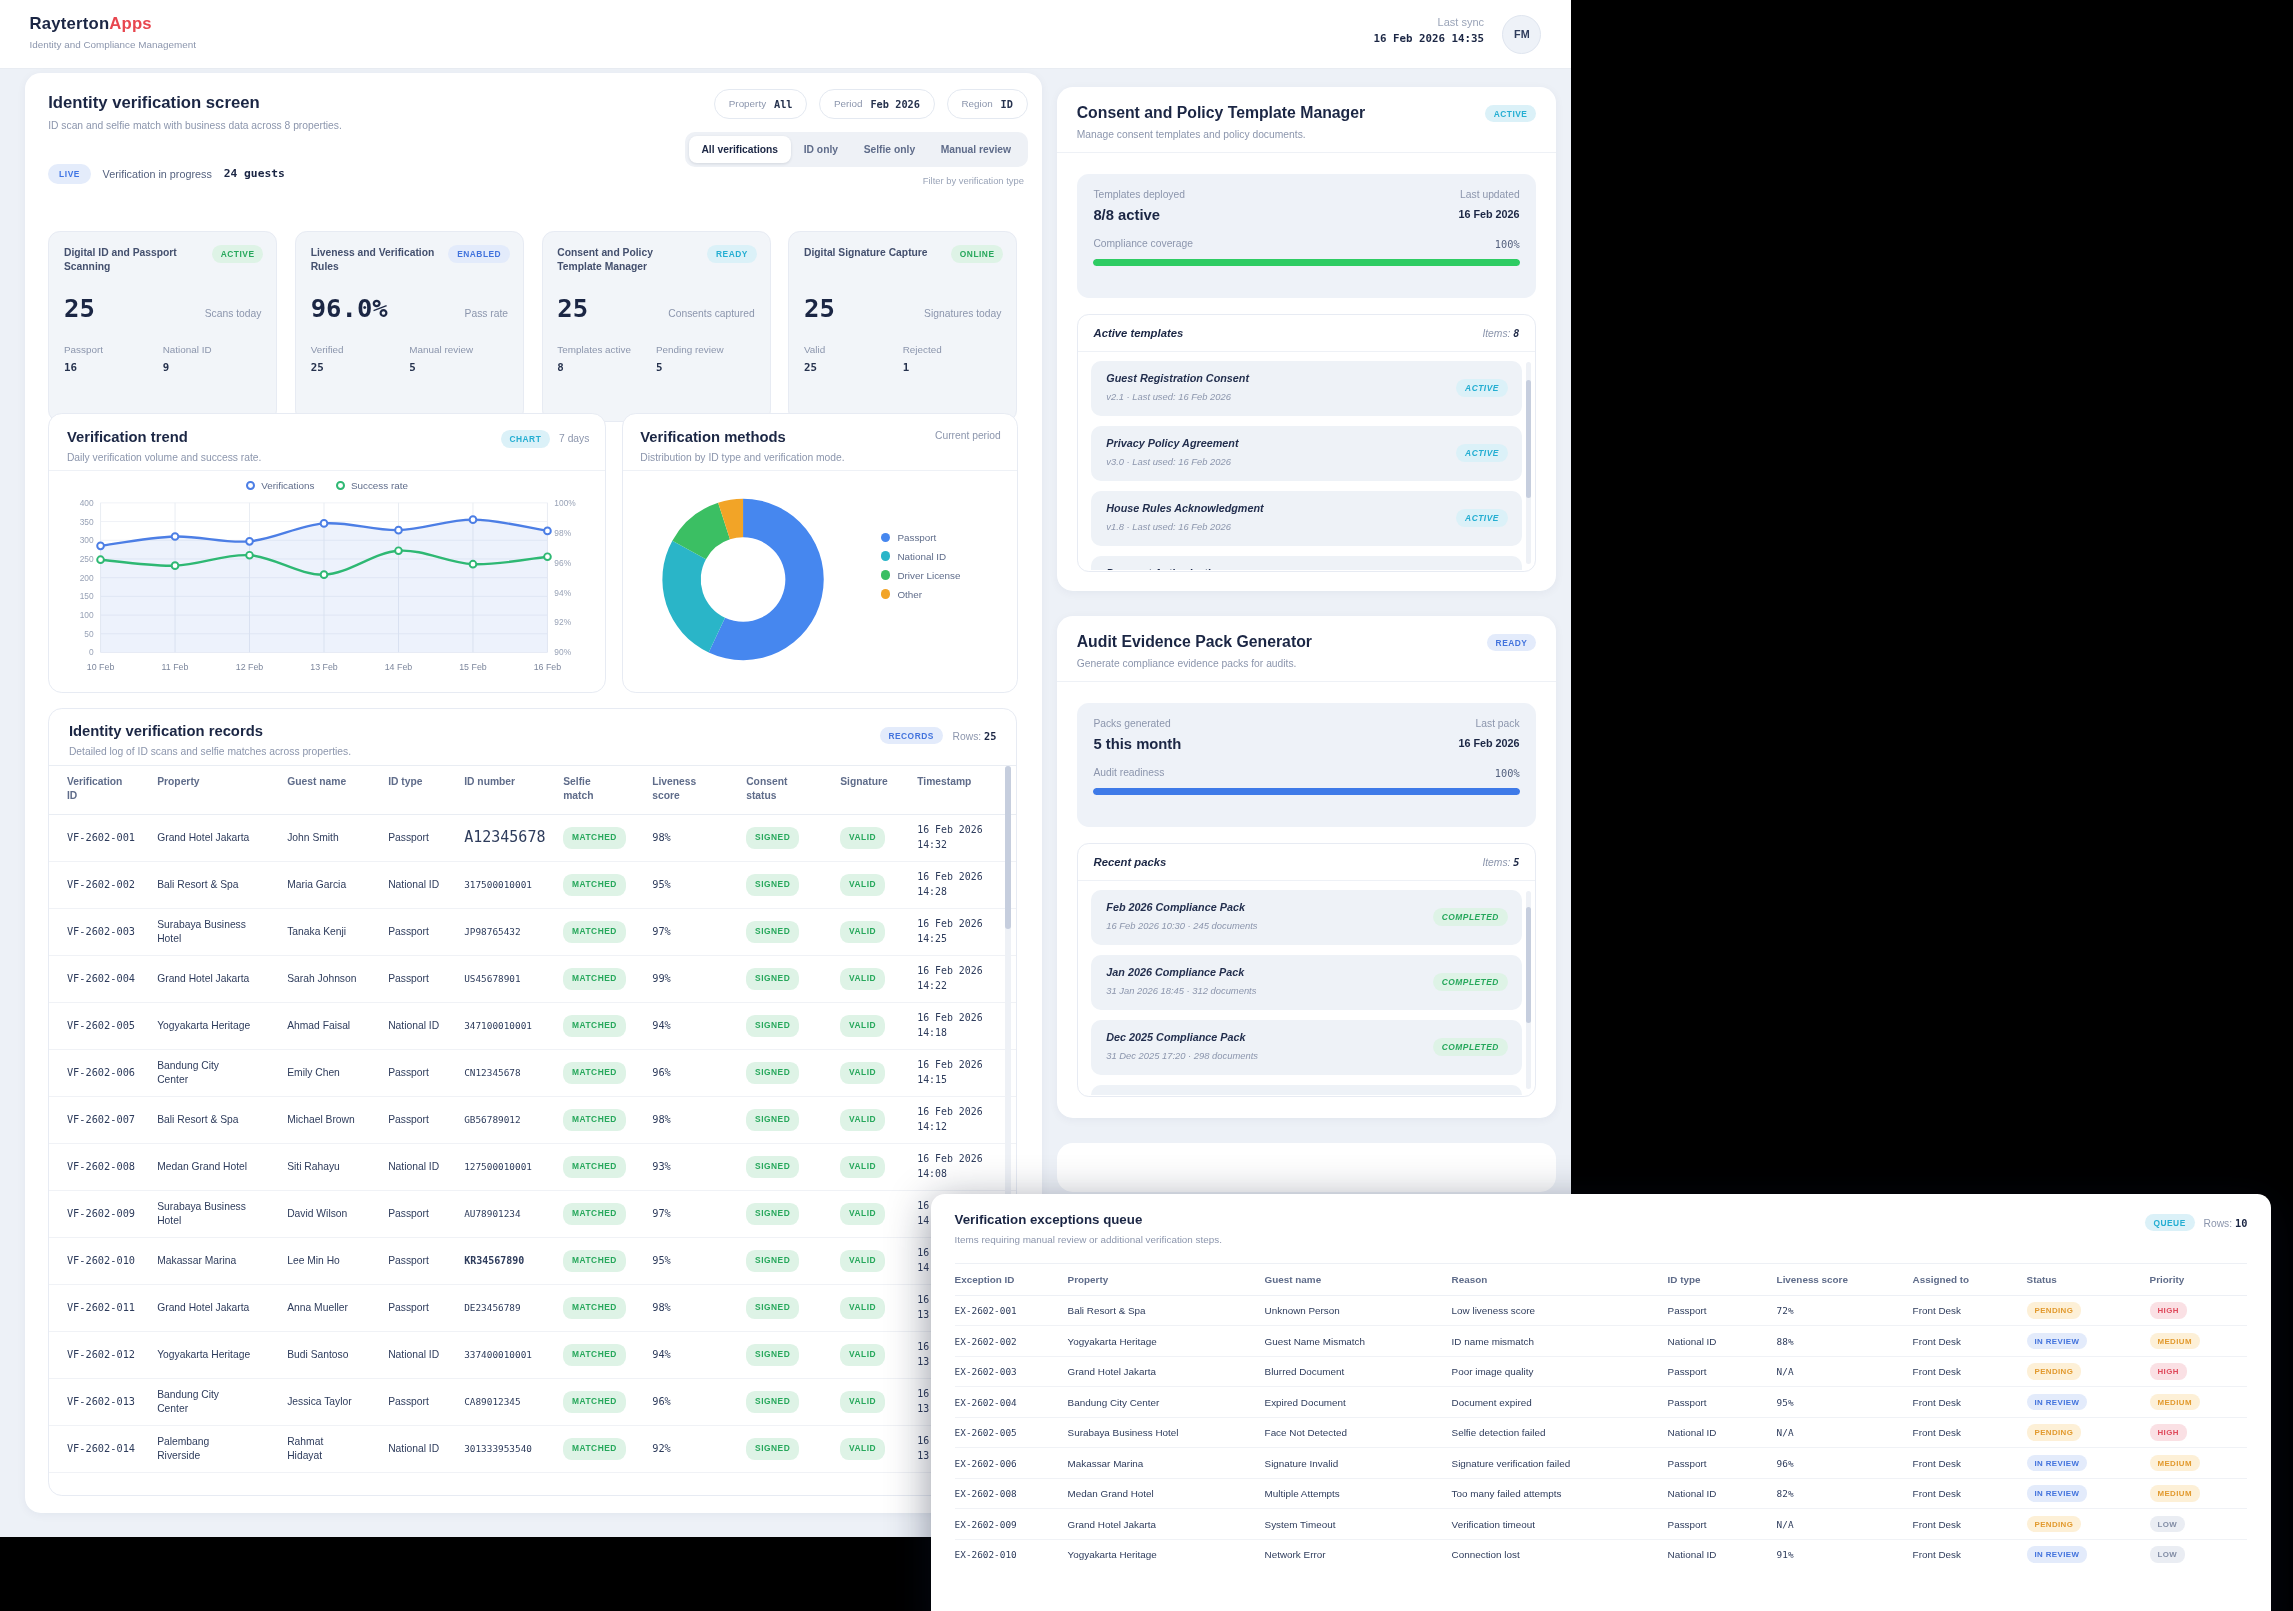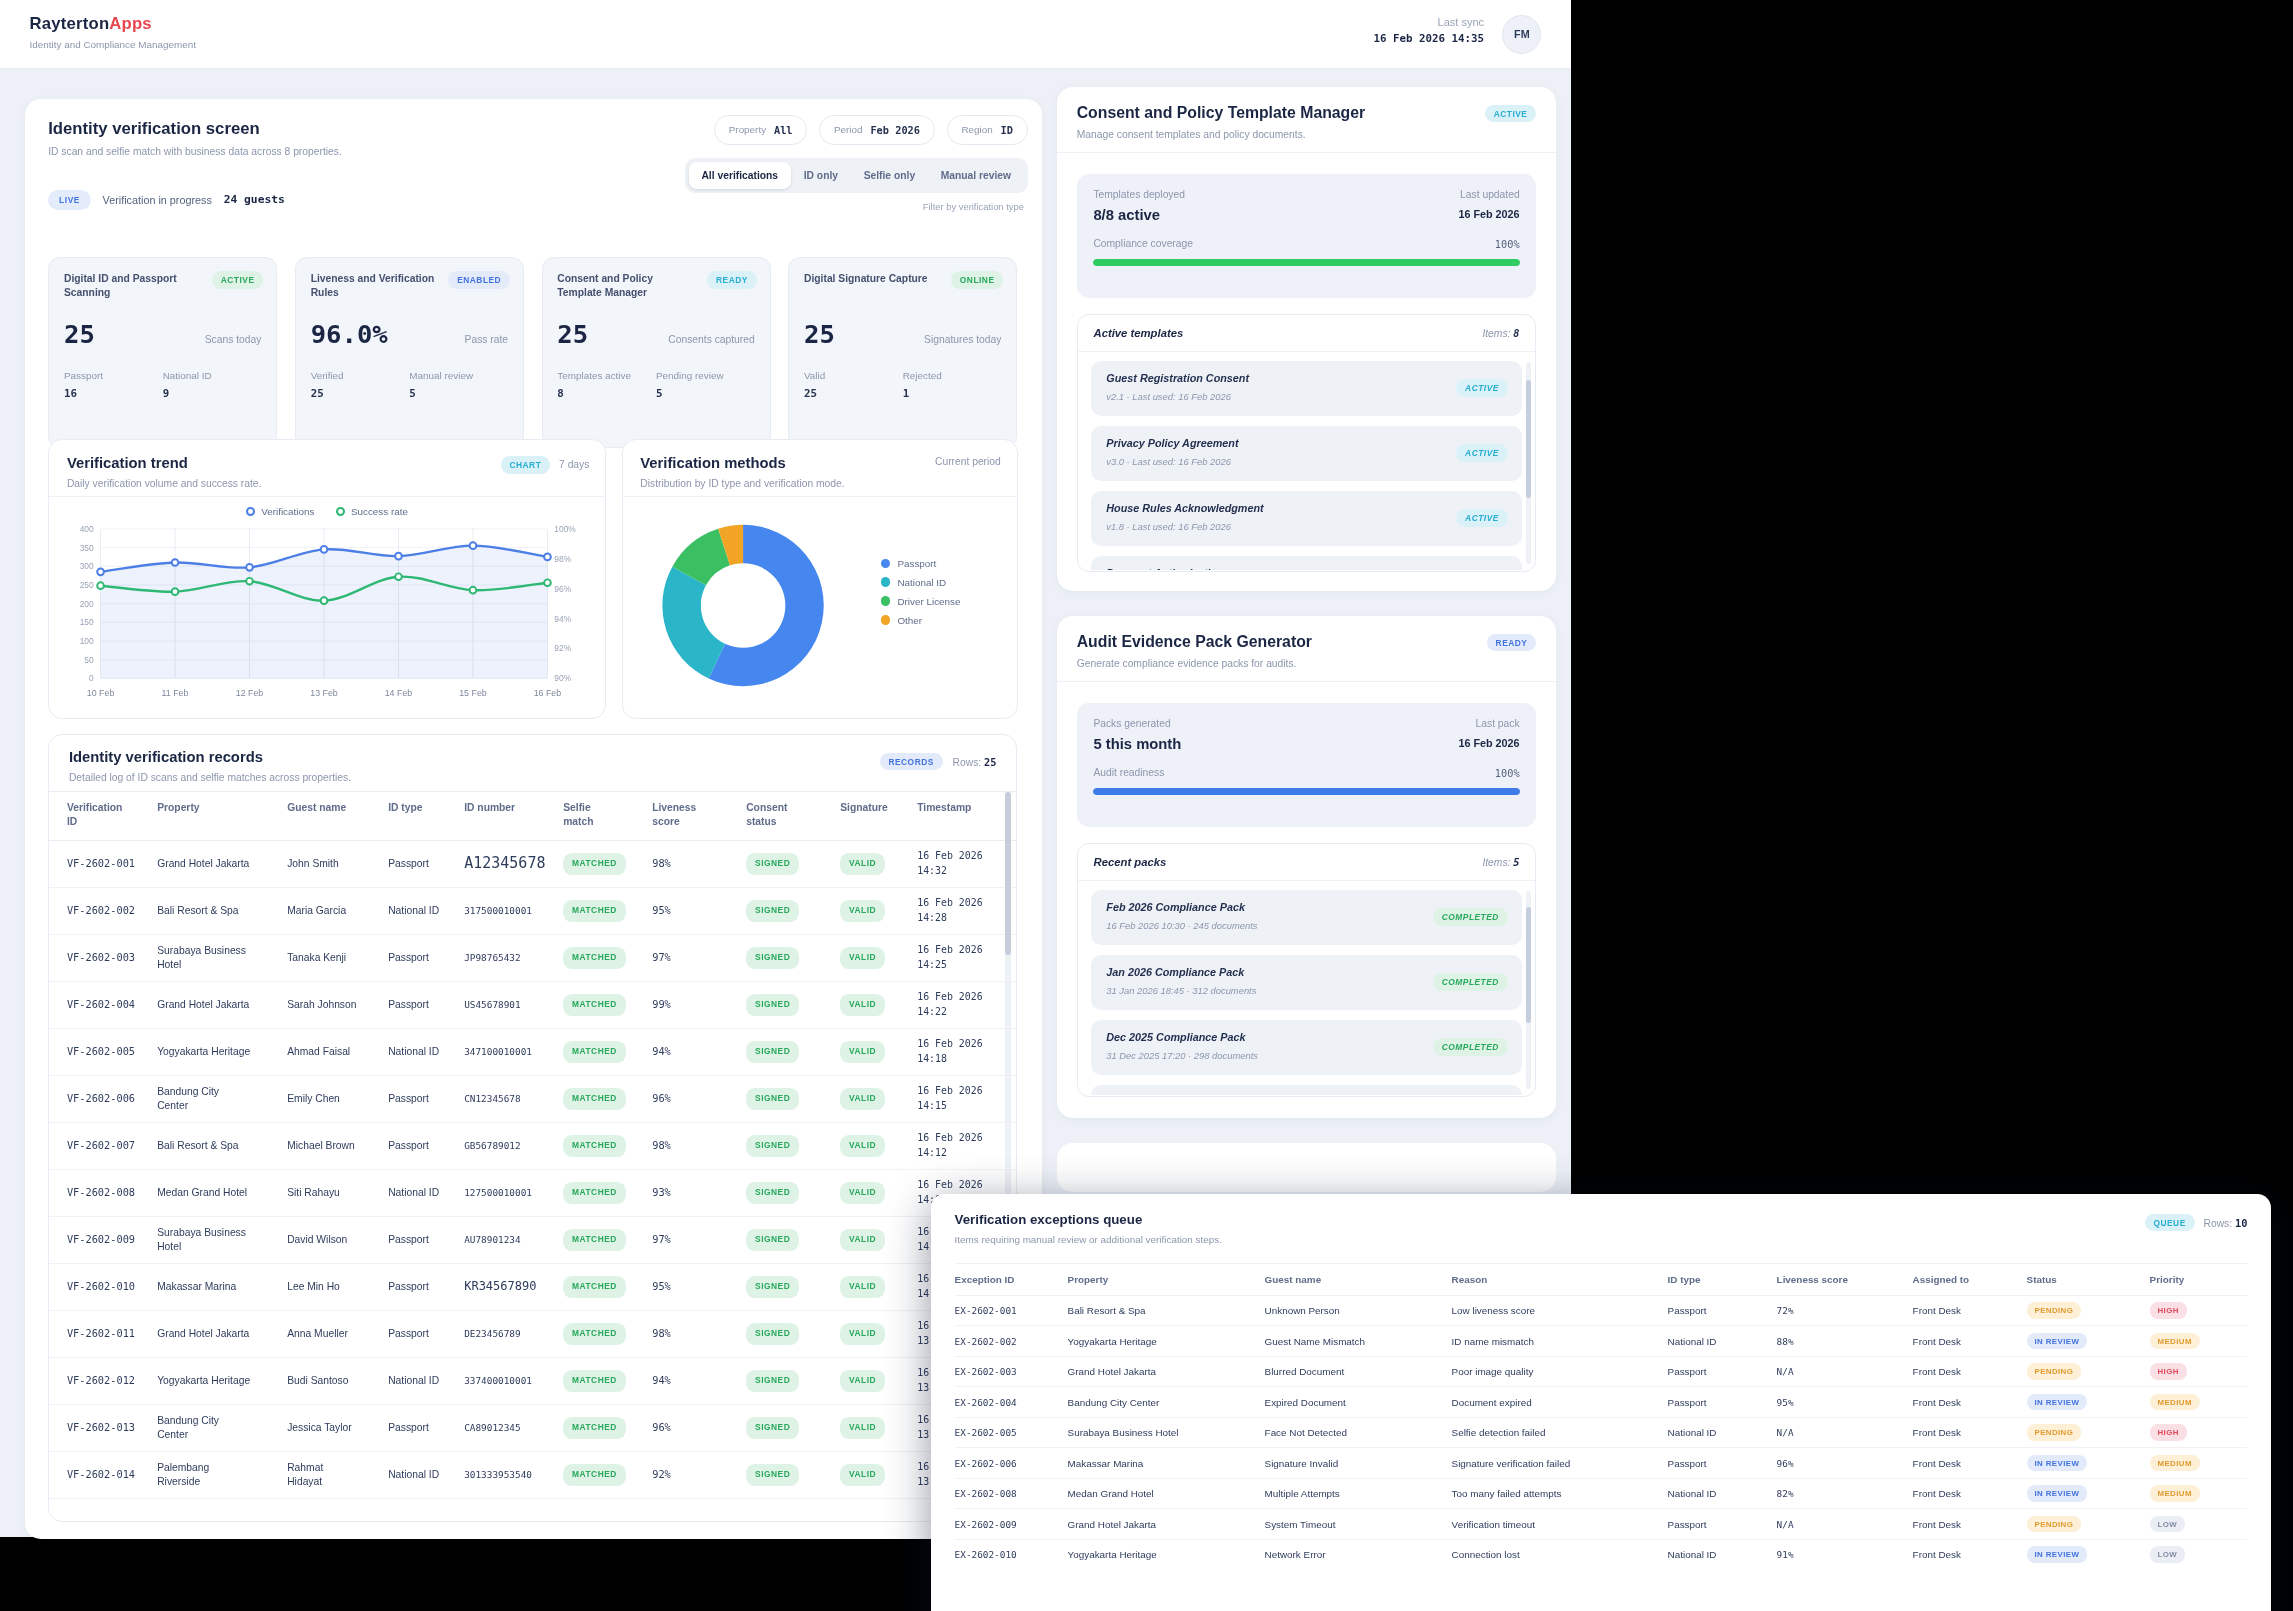--- a/index.html
+++ b/index.html
@@ -10,21 +10,21 @@
   .hdr { position:absolute; left:0; top:0; width:1571px; height:69px; background:#fff; border-bottom:1px solid #e8ecf2; }
   .brand { position:absolute; left:29.6px; top:13.8px; font-size:16.7px; font-weight:bold; color:#1b2644; letter-spacing:0.2px; }
   .brand .accent { color:#e8464f; }
   .brand-sub { position:absolute; left:29.6px; top:39px; font-size:9.9px; color:#8c96ad; }
   .sync { position:absolute; right:87px; top:15.8px; text-align:right; }
   .sync .l1 { font-size:11px; color:#9aa4b8; }
   .sync .l2 { font-size:10.8px; font-weight:bold; color:#1b2644; margin-top:3.9px; }
   .avatar { position:absolute; right:29.6px; top:14.8px; width:39px; height:39px; border-radius:50%; background:#eef2f8; border:1px solid #dfe5ef; color:#2e3c5c; font-size:10.8px; font-weight:bold; display:flex; align-items:center; justify-content:center; }
 
   .card { background:#fff; border-radius:15.8px; box-shadow:0 2px 9.9px rgba(25,40,80,.05); }
-  .main-card { position:absolute; left:24.6px; top:99px; width:1017px; height:1440px; }
+  .main-card { position:absolute; left:24.6px; top:73px; width:1017px; height:1440px; }
   .subcard { background:#fff; border:1px solid #e7ebf3; border-radius:13.8px; }
 
   .sec-title { font-size:15.8px; font-weight:bold; color:#1b2644; }
   .sec-sub { font-size:10.3px; color:#8c96ad; margin-top:6.9px; }
 
   .ov-left { position:absolute; left:23.6px; top:19.7px; }
   .live-row { position:absolute; left:23.6px; top:91px; display:flex; align-items:center; gap:11.8px; }
   .live-pill { background:#e4ecfb; color:#3f74e4; font-size:8.4px; font-weight:bold; letter-spacing:0.6px; padding:4.9px 10.8px; border-radius:9.9px; }
   .live-text { font-size:10.8px; color:#55627f; }
   .live-val { font-size:11.3px; font-weight:bold; color:#1b2644; }
@@ -596,21 +596,21 @@
               <td class="mono">VF-2602-010</td>
               <td>
                 <span class="cell-block" style="max-width: 95px;">Makassar Marina</span>
               </td>
               <td>
                 <span class="cell-block" style="max-width: 73px;">Lee Min Ho</span>
               </td>
               <td>
                 <span class="cell-block" style="max-width: 55px;">Passport</span>
               </td>
-              <td class="mono" style="font-size: 12px;">KR34567890</td>
+              <td class="mono" style="font-size: 10px; font-weight: bold;">KR34567890</td>
               <td><span class="pill tone-green">MATCHED</span></td>
               <td class="mono">95%</td>
               <td><span class="pill tone-green">SIGNED</span></td>
               <td><span class="pill tone-green">VALID</span></td>
               <td>
                 <div class="ts mono">16 Feb 2026</div>
                 <div class="ts mono">14:02</div>
               </td>
             </tr>
             <tr>

